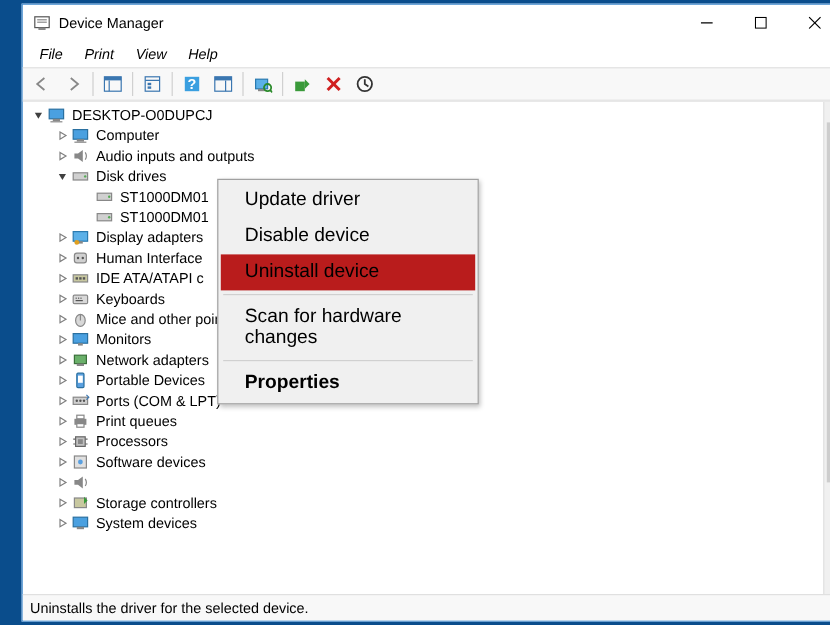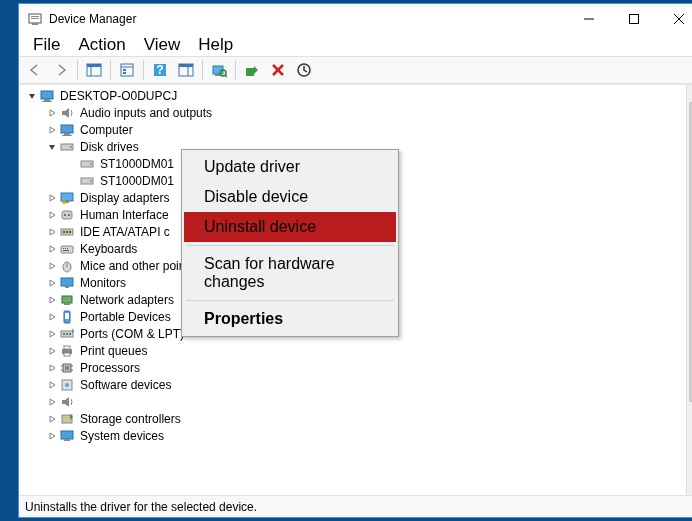--- a/index.html
+++ b/index.html
@@ -4,21 +4,21 @@
 <style>
 * { box-sizing: border-box; margin: 0; padding: 0; font-family: "Segoe UI", Tahoma, sans-serif; font-size: 12px; }
 body { background: #0a4d8c; width: 692px; height: 521px; overflow: hidden; padding: 3px; }
 .window { background: #fff; width: 100%; height: 100%; display: flex; flex-direction: column; border: 1px solid #4a90d0; margin-left: 15px; }
 .titlebar { display: flex; align-items: center; height: 30px; padding: 0 2px 0 8px; }
 .titlebar .icon { width: 16px; height: 16px; margin-right: 6px; }
 .titlebar .title { flex: 1; font-size: 12px; }
 .winbtn { width: 45px; height: 28px; display: flex; align-items: center; justify-content: center; }
 .winbtn svg { width: 10px; height: 10px; }
 .menubar { display: flex; padding: 2px 6px; gap: 2px; height: 22px; align-items: center; }
-.menubar .menu-item { padding: 2px 8px; font-size: 17px; }
+.menubar .menu-item { padding: 2px 8px; font-size: 12px; font-style: italic; }
 .toolbar { display: flex; align-items: center; height: 28px; padding: 0 4px; gap: 2px; border-top: 1px solid #e0e0e0; border-bottom: 1px solid #e0e0e0; background: #f8f8f8; }
 .toolbar .tbtn { width: 24px; height: 24px; display: flex; align-items: center; justify-content: center; }
 .toolbar .sep { width: 1px; height: 20px; background: #d0d0d0; margin: 0 2px; }
 .content { flex: 1; display: flex; overflow: hidden; border-top: 1px solid #e8e8e8; position: relative; }
 .tree { flex: 1; padding: 2px 2px; overflow: hidden; position: relative; }
 .scrollbar { width: 17px; background: #f0f0f0; display: flex; flex-direction: column; border-left: 1px solid #e0e0e0; }
 .scroll-arrow { height: 17px; display: flex; align-items: center; justify-content: center; }
 .scroll-thumb { flex: 1; background: #cdcdcd; margin: 0 2px; }
 .scroll-thumb.short { flex: 0 0 300px; }
 .scroll-track { flex: 1; }
@@ -63,21 +63,21 @@
     <div class="winbtn">
         <svg viewBox="0 0 10 10">
           <line x1="0" y1="0" x2="10" y2="10" stroke="#000"></line>
           <line x1="10" y1="0" x2="0" y2="10" stroke="#000"></line>
         </svg>
       </div>
   </div>
 
   <div class="menubar">
     <span class="menu-item">File</span>
-    <span class="menu-item">Action</span>
+    <span class="menu-item">Print</span>
     <span class="menu-item">View</span>
     <span class="menu-item">Help</span>
   </div>
 
   <div class="toolbar">
     <div class="tbtn">
         <svg width="14" height="14" viewBox="0 0 14 14">
           <path d="M9 2 L3 7 L9 12" fill="none" stroke="#888" stroke-width="1.5"></path>
         </svg>
       </div>
@@ -164,38 +164,38 @@
           <span class="node-label">DESKTOP-O0DUPCJ</span>
         </div>
         <div class="node">
           <span class="indent" style="width:24px"></span>
           <span class="expander">
             <svg width="10" height="10" viewBox="0 0 10 10">
               <path d="M3 2 L8 5 L3 8 Z" fill="none" stroke="#808080"></path>
             </svg>
           </span>
           <span class="dev-icon"><svg width="16" height="16" viewBox="0 0 16 16">
-              <path d="M3 6 L6 6 L10 3 L10 13 L6 10 L3 10 Z" fill="#888"></path>
-              <path d="M12 5 Q14 8 12 11" fill="none" stroke="#888"></path>
-            </svg></span>
-          <span class="node-label">Audio inputs and outputs</span>
-        </div>
-        <div class="node">
-          <span class="indent" style="width:24px"></span>
-          <span class="expander">
-            <svg width="10" height="10" viewBox="0 0 10 10">
-              <path d="M3 2 L8 5 L3 8 Z" fill="none" stroke="#808080"></path>
-            </svg>
-          </span>
-          <span class="dev-icon"><svg width="16" height="16" viewBox="0 0 16 16">
               <rect x="2" y="3" width="12" height="8" fill="#4aa0e0" stroke="#2a70a0"></rect>
               <rect x="5" y="11" width="6" height="2" fill="#888"></rect>
               <rect x="3" y="13" width="10" height="1" fill="#888"></rect>
             </svg></span>
           <span class="node-label">Computer</span>
+        </div>
+        <div class="node">
+          <span class="indent" style="width:24px"></span>
+          <span class="expander">
+            <svg width="10" height="10" viewBox="0 0 10 10">
+              <path d="M3 2 L8 5 L3 8 Z" fill="none" stroke="#808080"></path>
+            </svg>
+          </span>
+          <span class="dev-icon"><svg width="16" height="16" viewBox="0 0 16 16">
+              <path d="M3 6 L6 6 L10 3 L10 13 L6 10 L3 10 Z" fill="#888"></path>
+              <path d="M12 5 Q14 8 12 11" fill="none" stroke="#888"></path>
+            </svg></span>
+          <span class="node-label">Audio inputs and outputs</span>
         </div>
         <div class="node">
           <span class="indent" style="width:24px"></span>
           <span class="expander">
             <svg width="10" height="10" viewBox="0 0 10 10">
               <path d="M2 3 L8 3 L5 8 Z" fill="#404040"></path>
             </svg>
           </span>
           <span class="dev-icon"><svg width="16" height="16" viewBox="0 0 16 16">
               <rect x="2" y="5" width="12" height="6" fill="#d0d0d0" stroke="#888"></rect>

